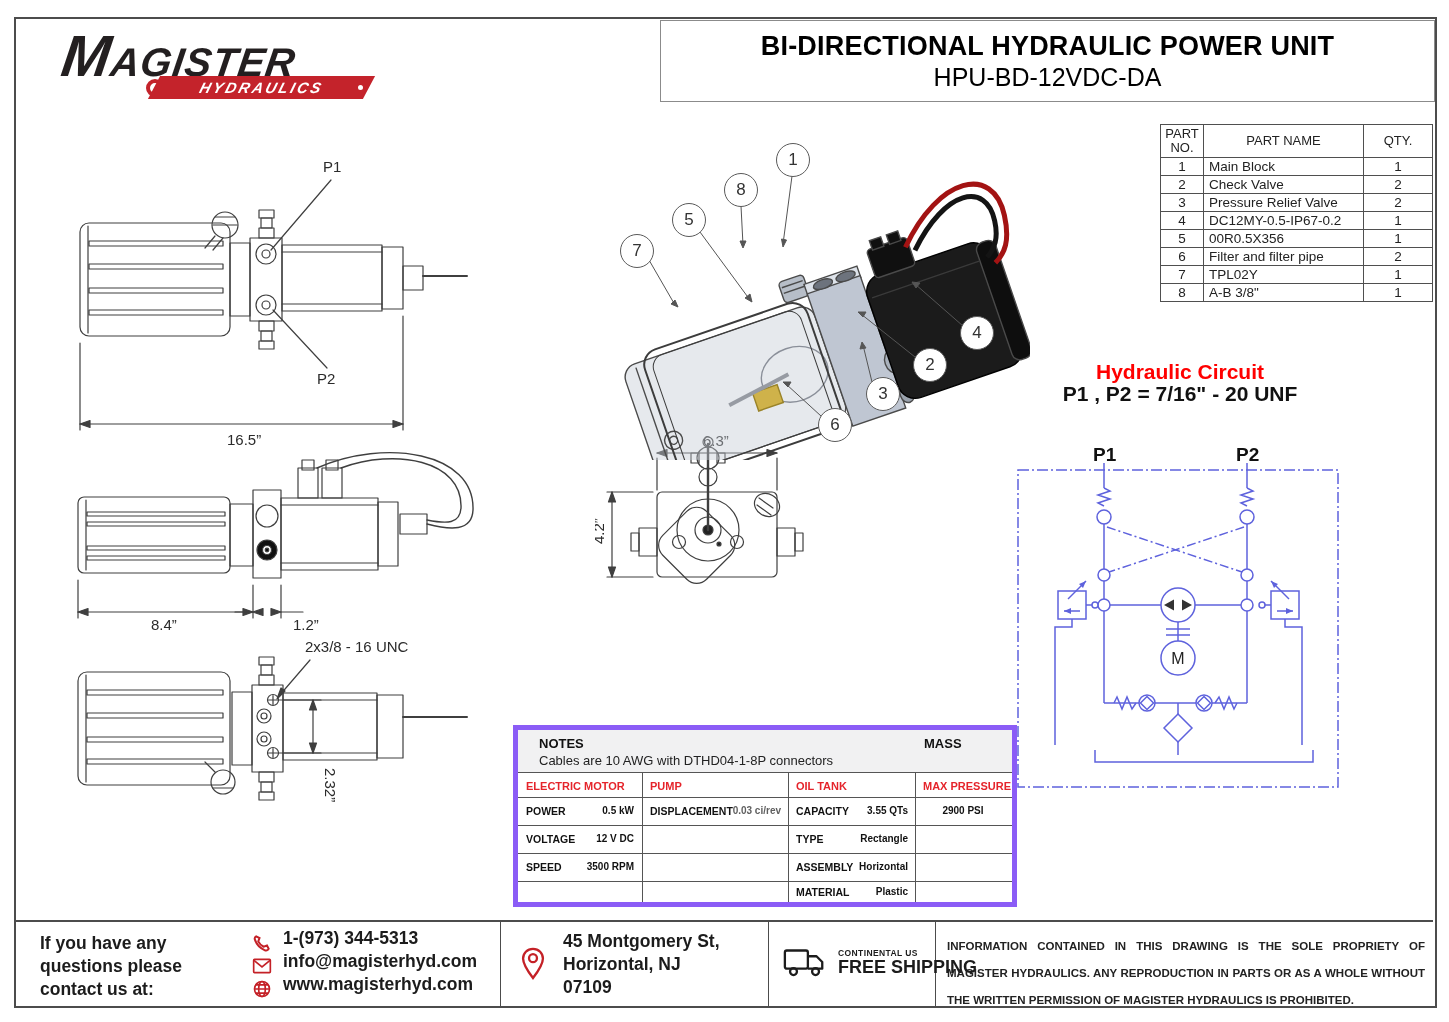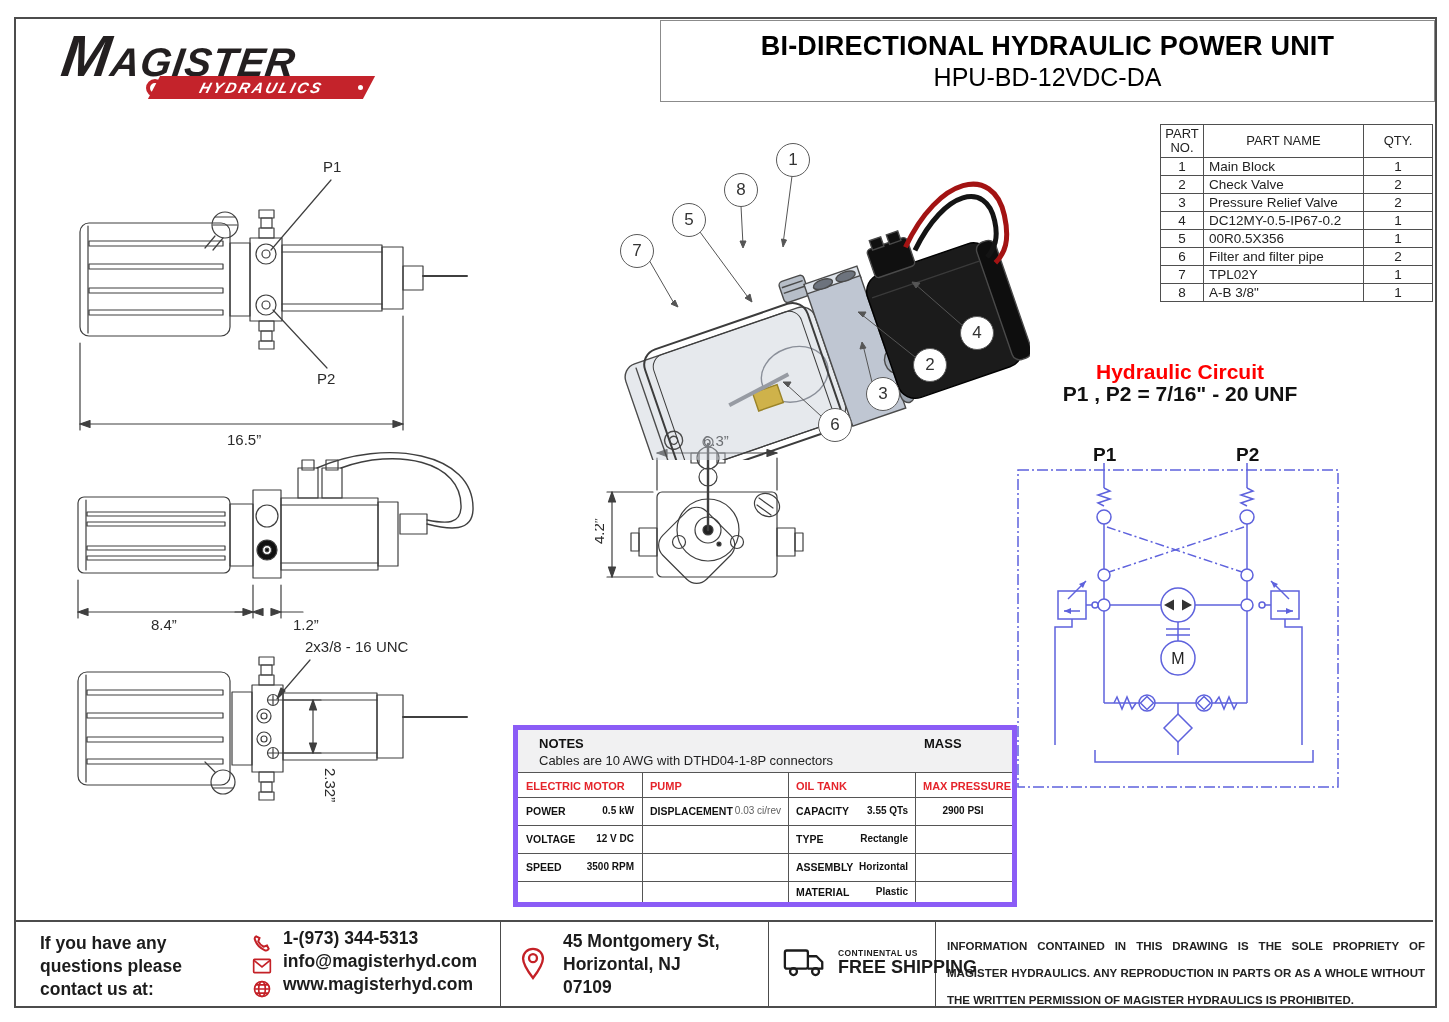--- a/index.html
+++ b/index.html
@@ -46,21 +46,21 @@
               font-family:"Liberation Sans",sans-serif;margin-left:35px;}
   #notes-band{position:absolute;left:0;top:0;width:100%;height:42px;background:#f1f1f2;border-bottom:1px solid #555;}
   .notes-label{position:absolute;left:21px;top:6px;font-size:13px;font-weight:700;color:#111;}
   .notes-text{position:absolute;left:21px;top:23px;font-size:13px;color:#222;}
   .mass-label{position:absolute;left:406px;top:6px;font-size:13px;font-weight:700;color:#111;}
   .ncol{position:absolute;top:43px;bottom:0;border-left:1px solid #555;}
   .nrow{position:absolute;left:0;width:100%;border-top:1px solid #555;}
   .nhead{position:absolute;font-size:11px;font-weight:700;color:#e5242b;}
   .nlab{position:absolute;font-size:10.5px;font-weight:700;color:#111;}
   .nval{position:absolute;font-size:10px;font-weight:700;color:#111;text-align:right;}
-  .nval.gray{color:#5f5f5f;font-weight:400;}
+  .nval.gray{color:#5f5f5f;font-weight:700;}
   
   #footer{left:14px;top:920px;width:1419px;height:84px;border-top:2px solid #4c4c4c;}
   .fdiv{position:absolute;top:0;bottom:0;width:0;border-left:1.5px solid #4c4c4c;}
   .contact-heading{position:absolute;left:26px;top:10px;font-size:17.5px;font-weight:700;line-height:23px;color:#1c1c1c;}
   .c-icon{position:absolute;width:20px;height:20px;color:#c42127;}
   .c-text{position:absolute;left:269px;font-size:17.5px;font-weight:700;color:#1c1c1c;}
   .addr{position:absolute;left:549px;top:8px;font-size:17.5px;font-weight:700;line-height:23px;color:#1c1c1c;}
   .ship-small{position:absolute;left:824px;top:26px;font-size:8.5px;font-weight:700;letter-spacing:.4px;color:#1c1c1c;}
   .ship-big{position:absolute;left:824px;top:35px;font-size:18px;font-weight:700;color:#1c1c1c;}
   .legal{position:absolute;left:933px;top:11px;width:478px;font-size:11.5px;font-weight:700;

